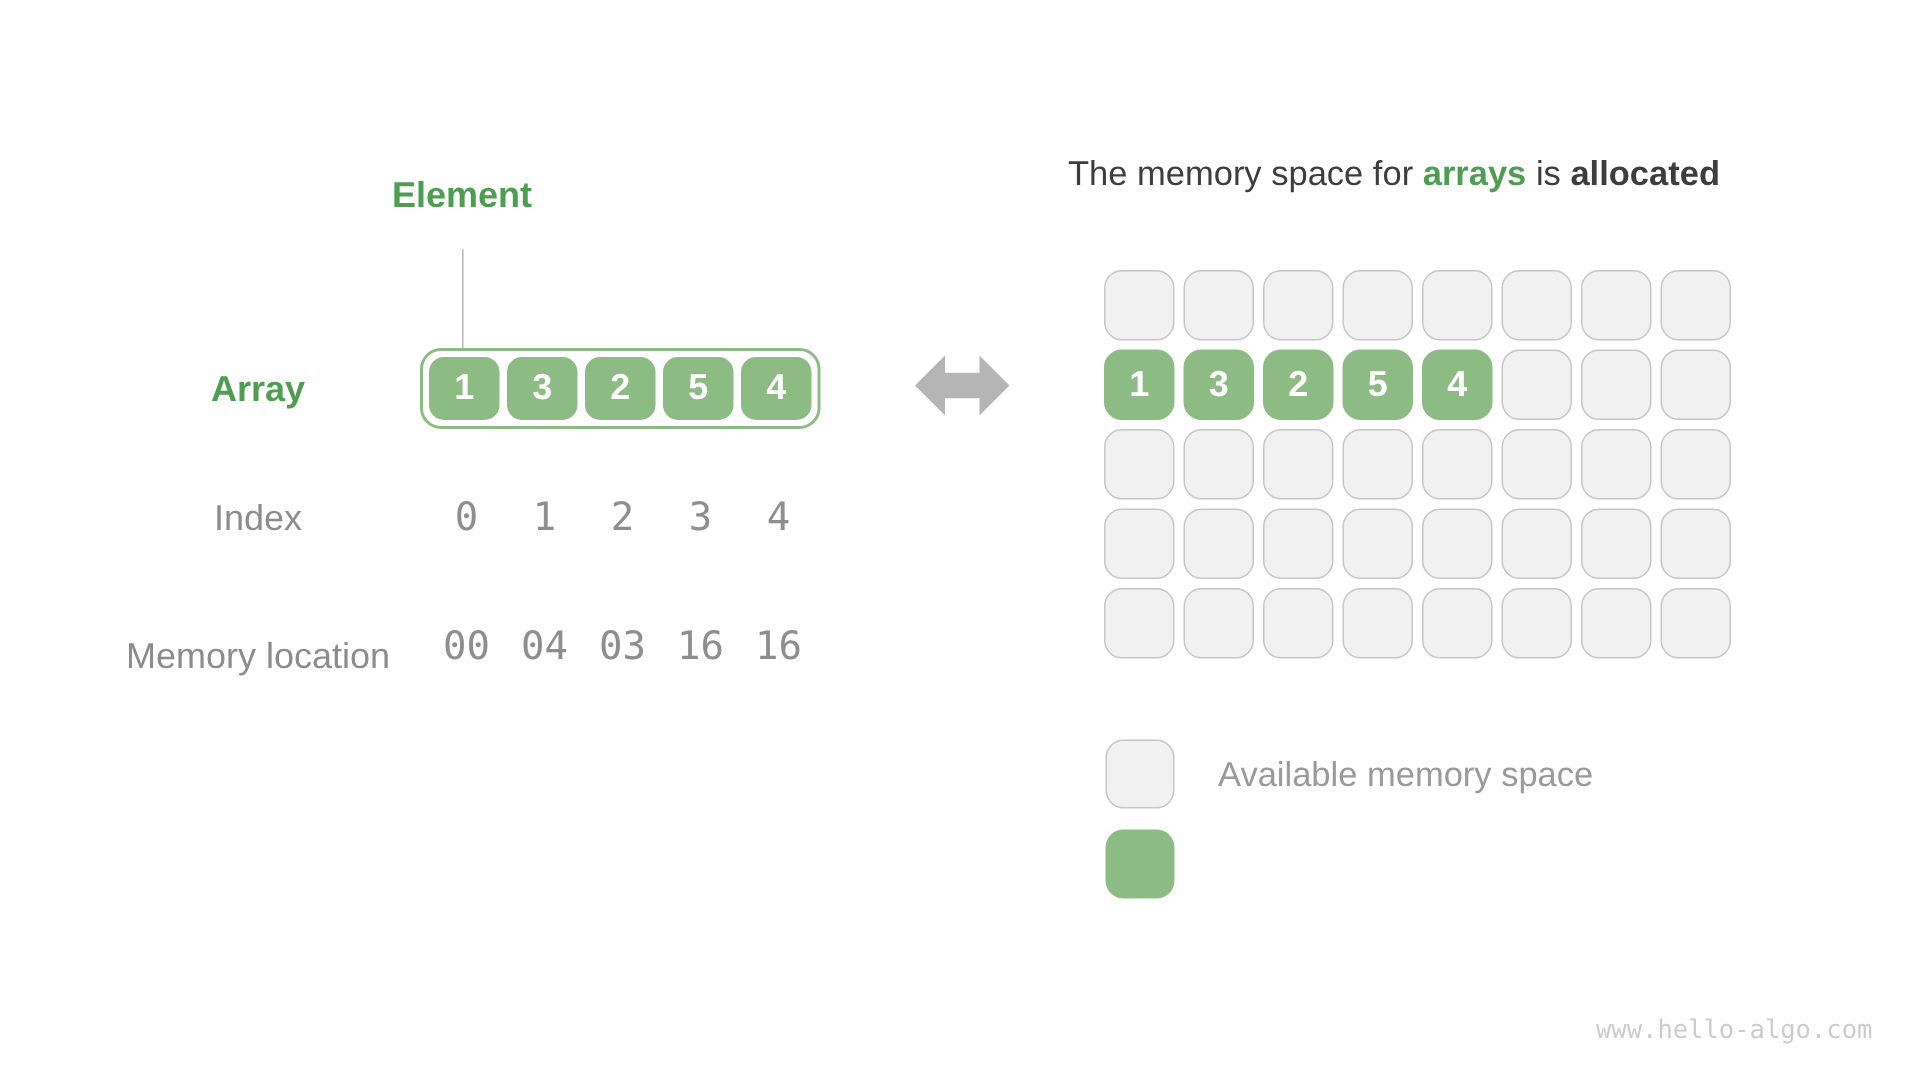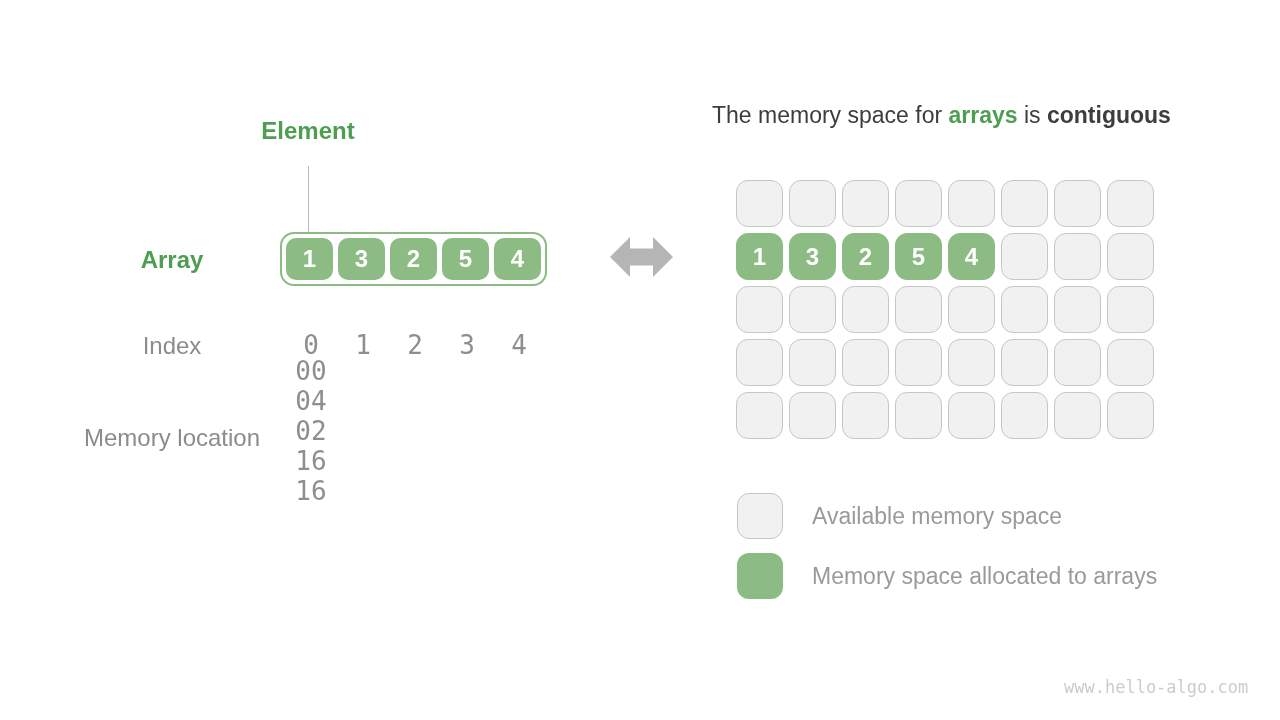--- a/index.html
+++ b/index.html
@@ -98,37 +98,37 @@
 
 <span>0</span>
     <span>1</span>
     <span>2</span>
     <span>3</span>
     <span>4</span>
   </div>
 
 <div class="abs ctr gray-label" style="left:172px;top:438px;">Memory location</div>
 
-<div class="abs mono-row" style="left:285px;top:431px;transform:translateY(-50%);flex-direction:column;">
+<div class="abs mono-row" style="left:285px;top:431px;transform:translateY(-50%);">
 
 <span>00</span>
     <span>04</span>
-    <span>02</span>
+    <span>03</span>
     <span>16</span>
     <span>16</span>
   </div>
 
 <div class="abs arrow">
   <svg width="63" height="40" viewBox="0 0 63 40" xmlns="http://www.w3.org/2000/svg">
     <polygon points="0,20 20,0 20,11.5 43,11.5 43,0 63,20 43,40 43,28.5 20,28.5 20,40" fill="#b5b5b5"></polygon>
   </svg>
 </div>
 
 <div class="abs title">
-  <span>The memory space for </span><span class="hl">arrays</span><span> is </span><span class="b">contiguous</span>
+  <span>The memory space for </span><span class="hl">arrays</span><span> is </span><span class="b">allocated</span>
 </div>
 
 <div class="abs mem-grid">
 
 <div class="mcell"></div>
     <div class="mcell"></div>
     <div class="mcell"></div>
     <div class="mcell"></div>
     <div class="mcell"></div>
     <div class="mcell"></div>
@@ -168,17 +168,16 @@
     <div class="mcell"></div>
   </div>
 
 <div class="abs legend">
   <div class="legend-row">
     <div class="swatch available"></div>
     <div class="legend-label">Available memory space</div>
   </div>
   <div class="legend-row">
     <div class="swatch allocated"></div>
-    <div class="legend-label">Memory space allocated to arrays</div>
   </div>
 </div>
 
 <div class="abs watermark">www.hello-algo.com</div>
 
 </body></html>

